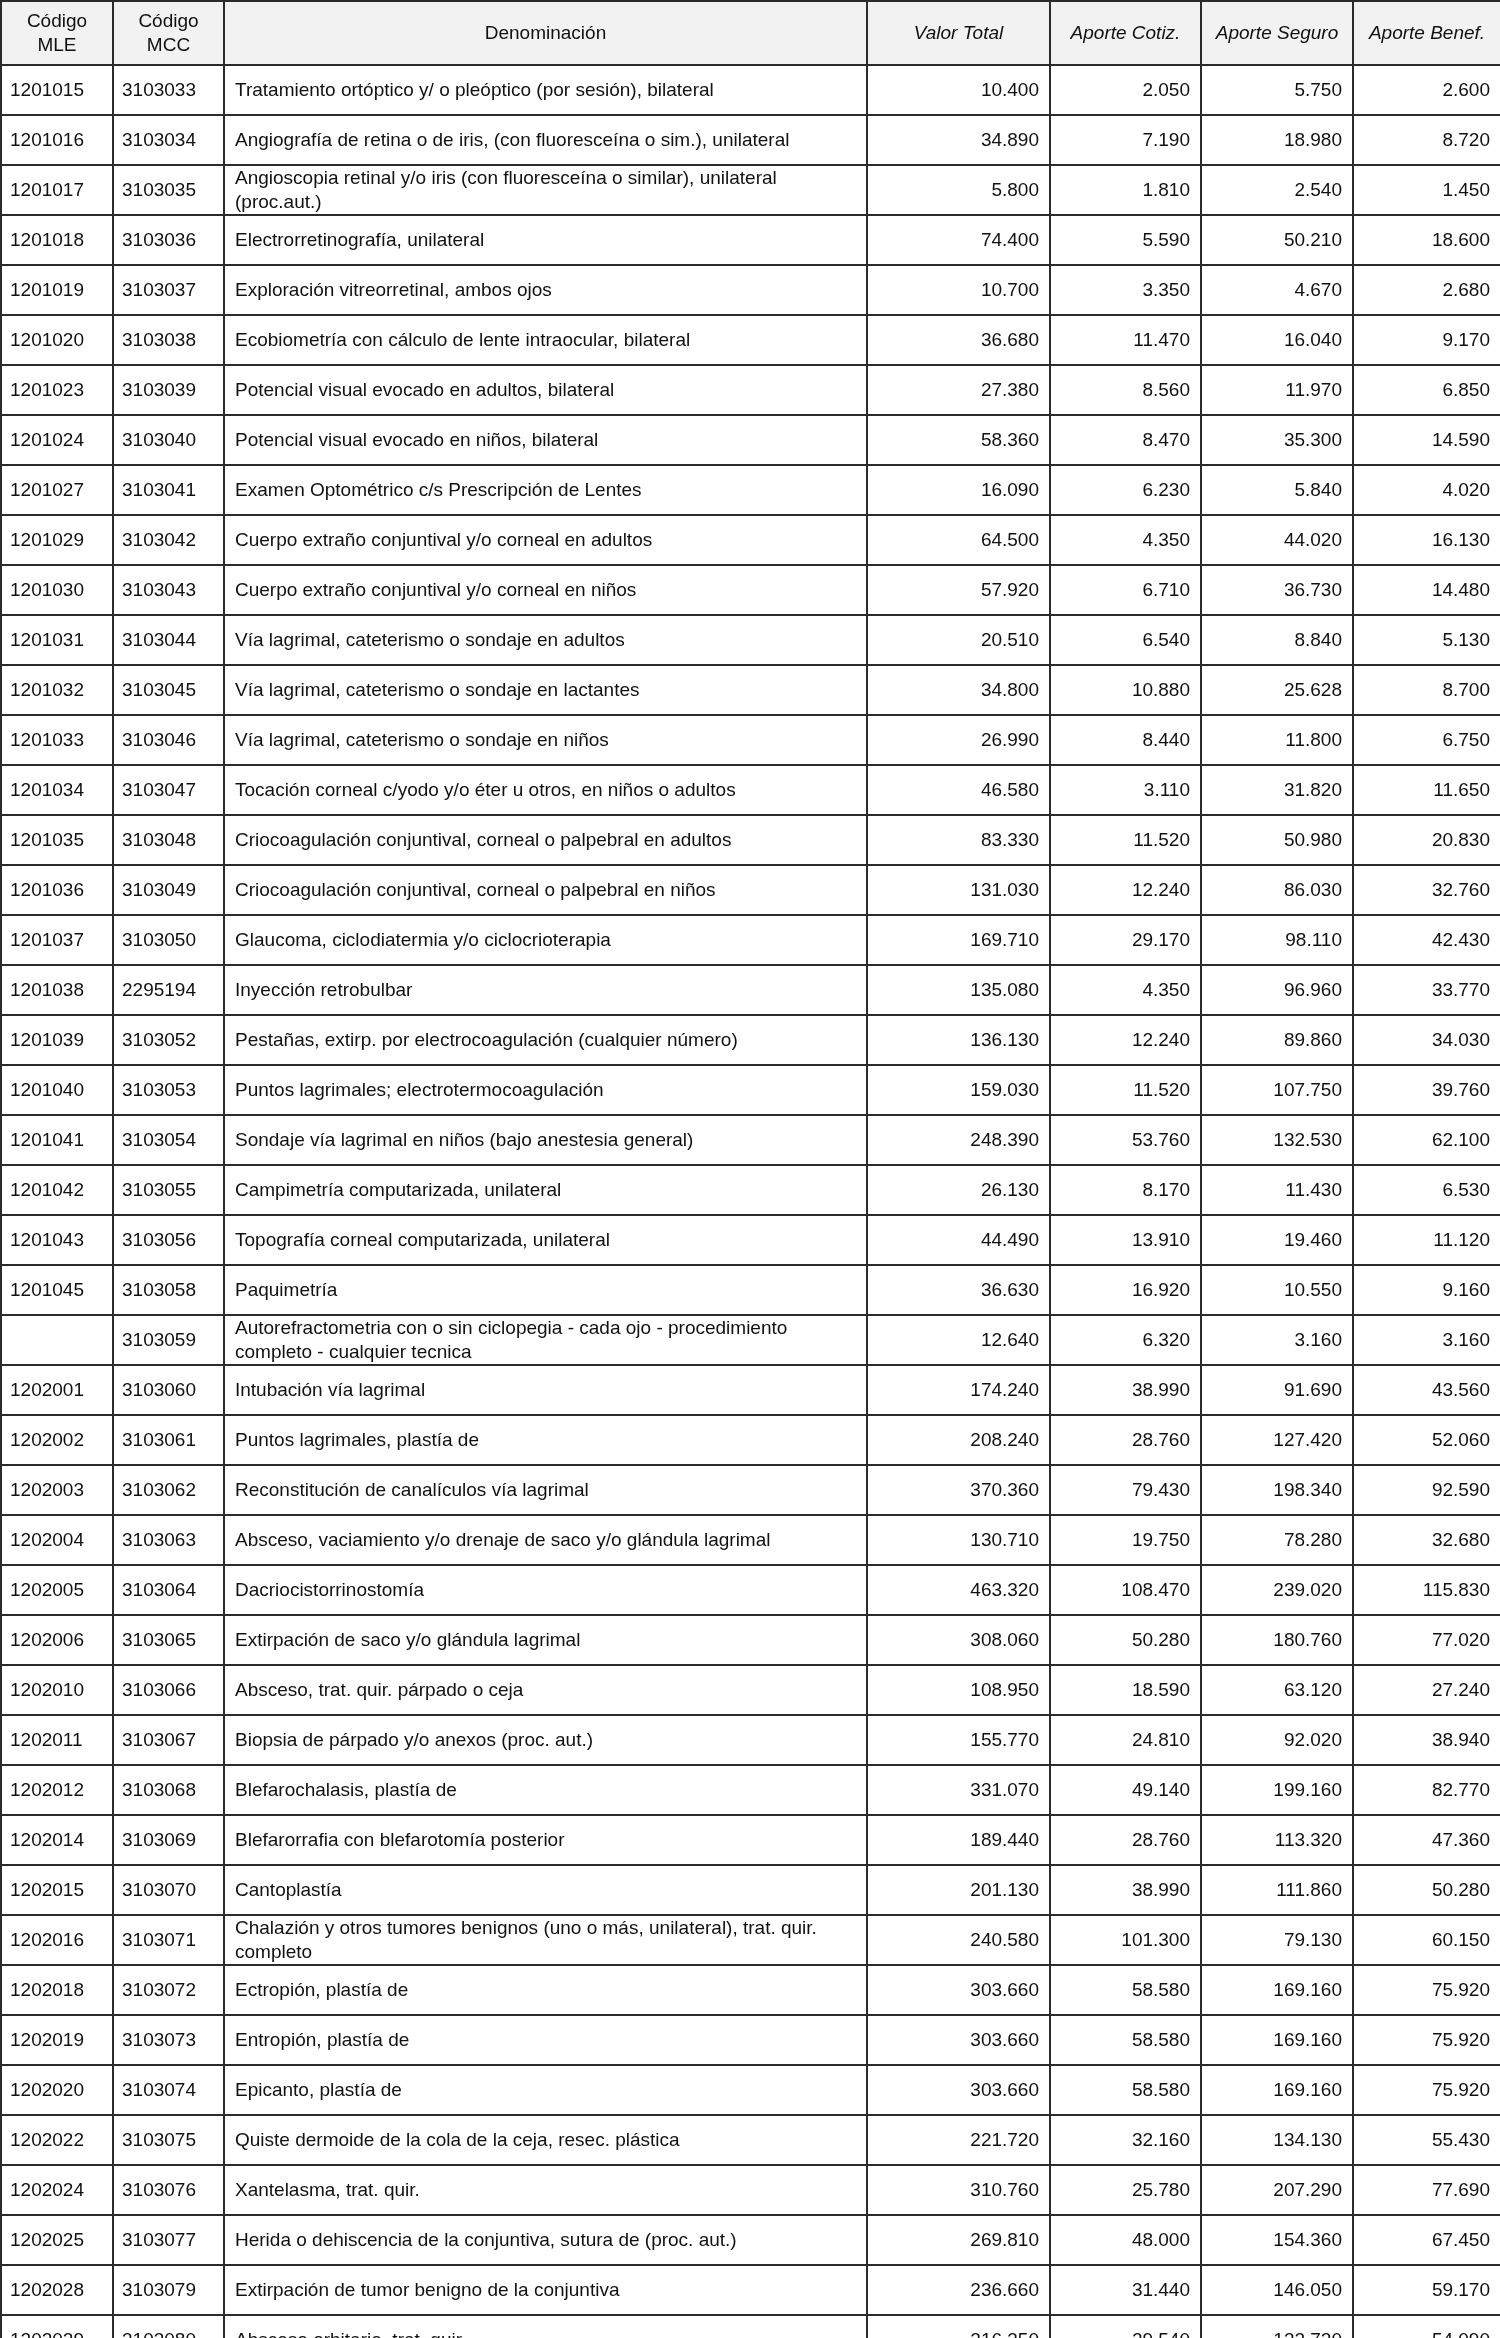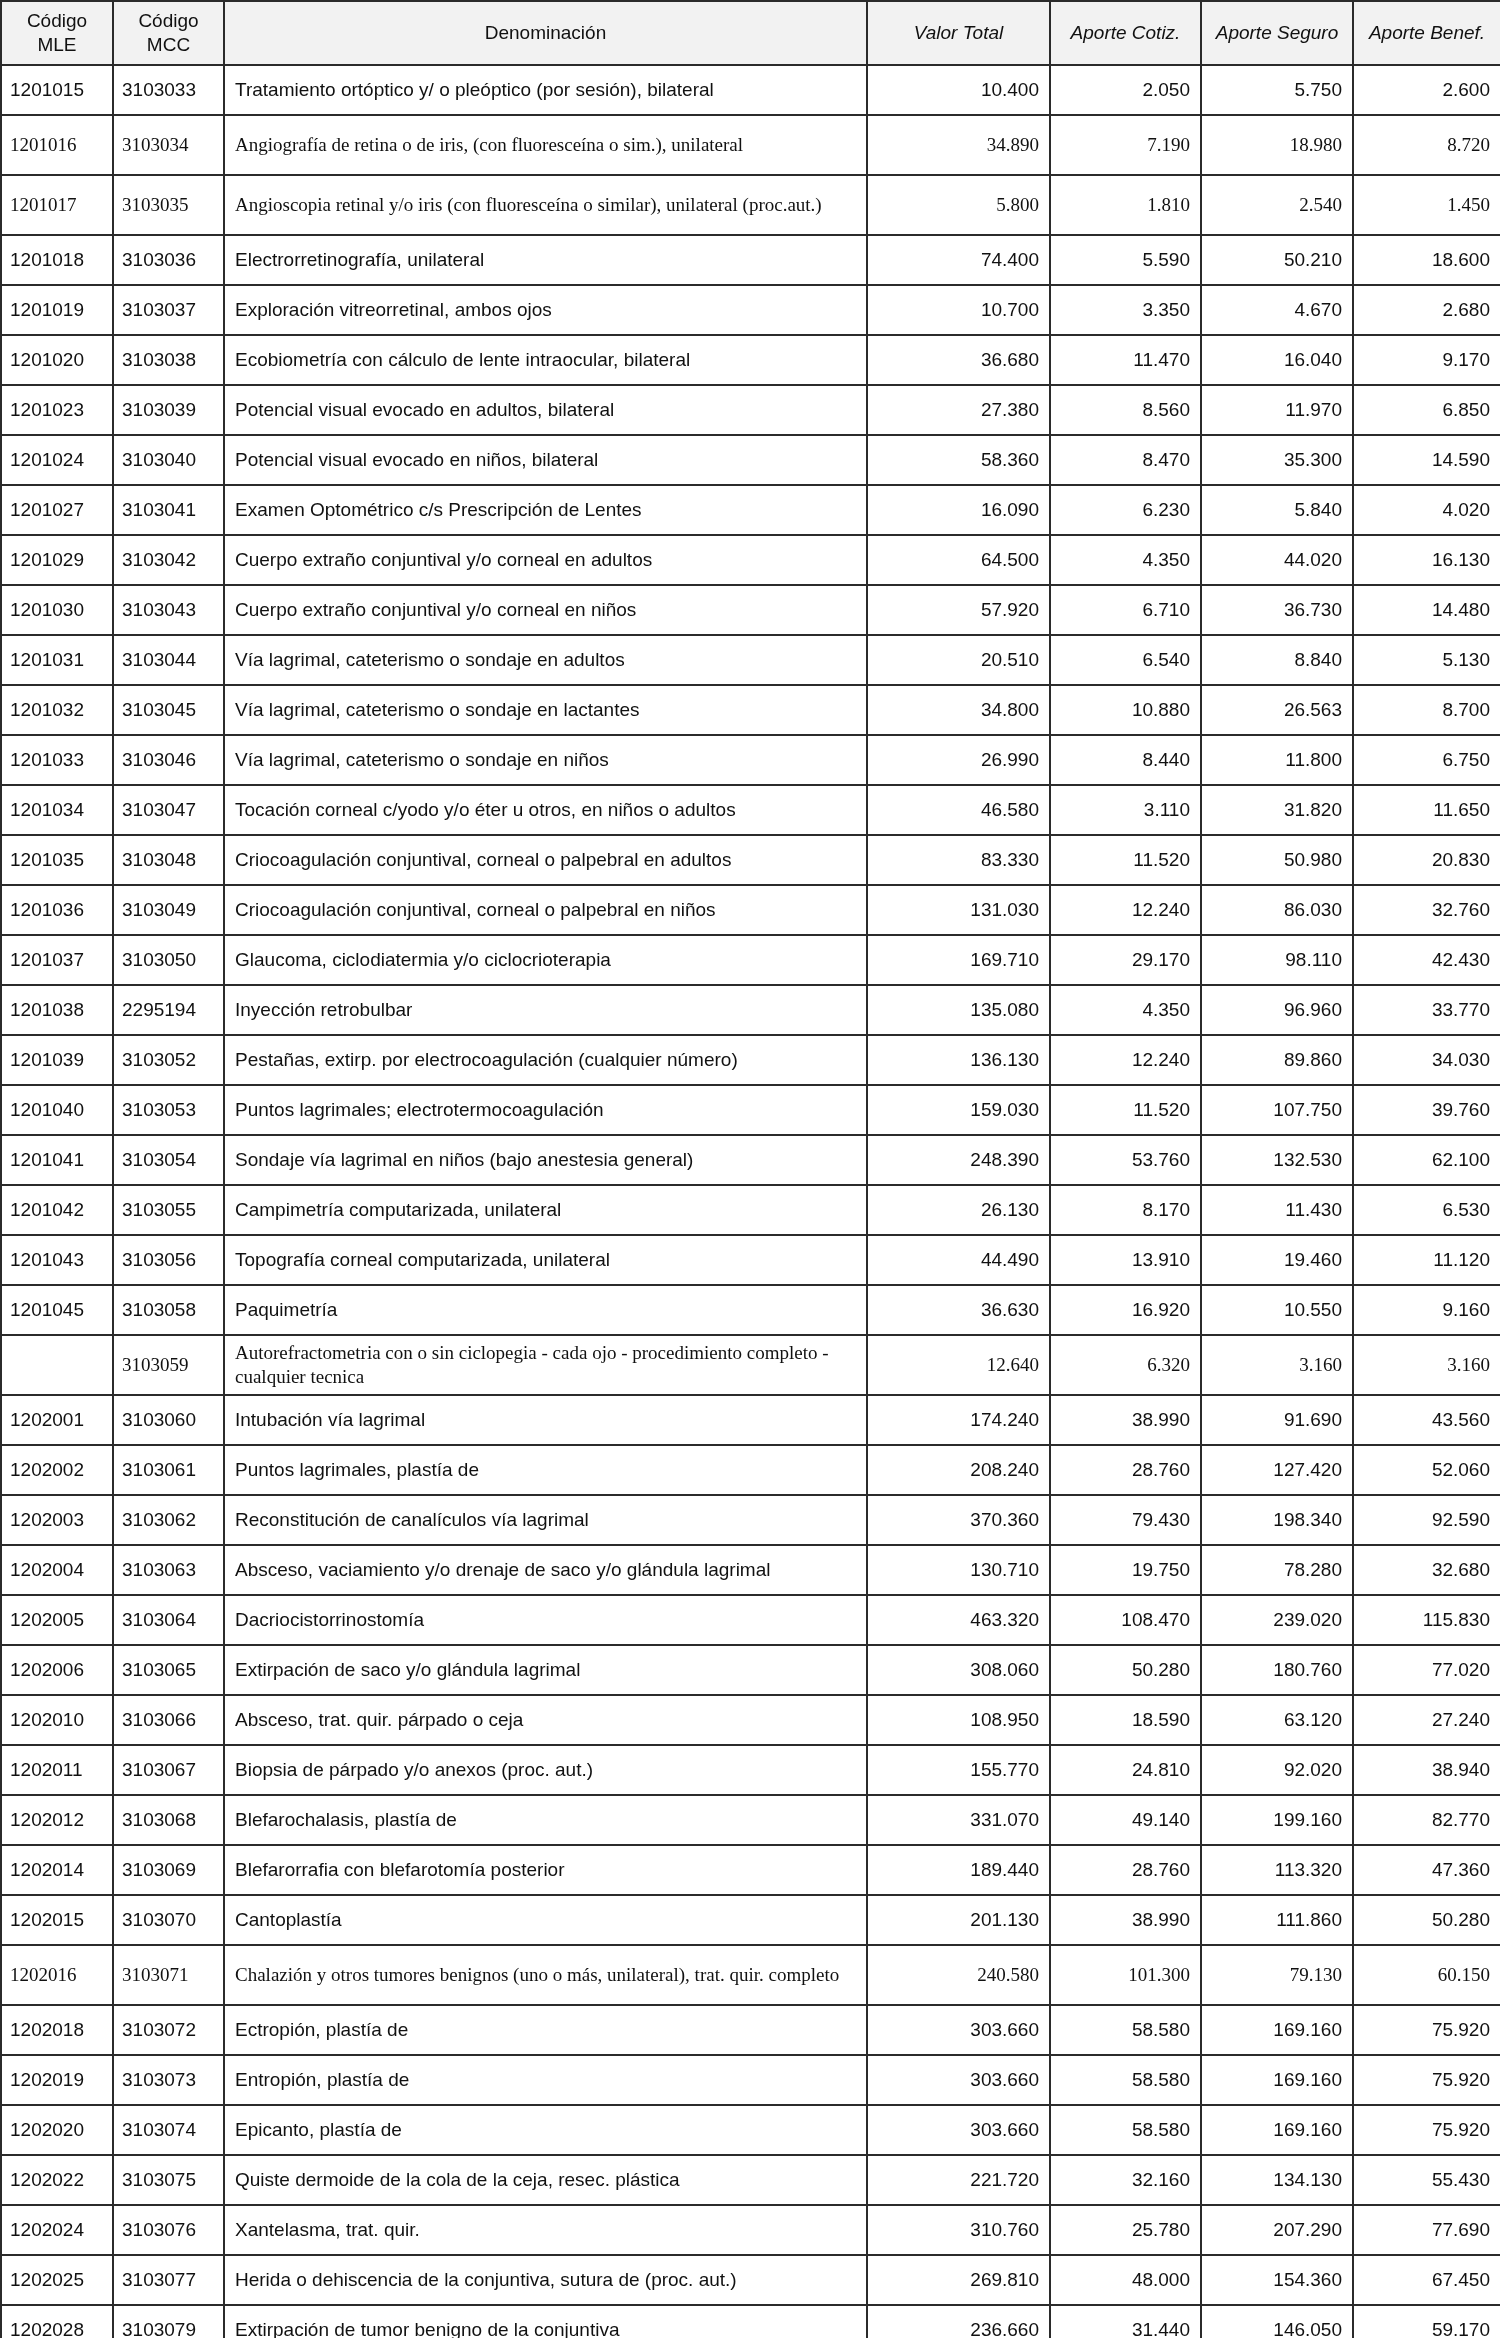--- a/index.html
+++ b/index.html
@@ -12,21 +12,21 @@
   col.c-cot { width: 151px; }
   col.c-seg { width: 152px; }
   col.c-ben { width: 148px; }
   th, td { border: 2px solid #2b2b2b; padding: 0 10px; vertical-align: middle; overflow: hidden; white-space: nowrap; }
   thead th { background: #f2f2f2; font-weight: normal; text-align: center; height: 62px; padding: 0 6px; white-space: normal; }
   thead th.num { text-align: center; font-style: italic; }
   td.code { text-align: left; padding: 0 8px; }
   td.den { text-align: left; white-space: normal; }
   td.num { text-align: right; }
   tbody tr { height: 50px; }
-  tbody tr.tall { height: 60px; font-family: Liberation Serif, serif; }
+  tbody tr.tall { height: 50px; }
 </style>
 </head>
 <body>
 
 <table>
   <colgroup>
     <col class="c-mle">
       <col class="c-mcc">
       <col class="c-den">
       <col class="c-val">
@@ -153,21 +153,21 @@
         <td class="num">6.540</td>
         <td class="num">8.840</td>
         <td class="num">5.130</td>
       </tr>
       <tr>
         <td class="code">1201032</td>
         <td class="code">3103045</td>
         <td class="den">Vía lagrimal, cateterismo o sondaje en lactantes</td>
         <td class="num">34.800</td>
         <td class="num">10.880</td>
-        <td class="num">26.563</td>
+        <td class="num">25.628</td>
         <td class="num">8.700</td>
       </tr>
       <tr>
         <td class="code">1201033</td>
         <td class="code">3103046</td>
         <td class="den">Vía lagrimal, cateterismo o sondaje en niños</td>
         <td class="num">26.990</td>
         <td class="num">8.440</td>
         <td class="num">11.800</td>
         <td class="num">6.750</td>

